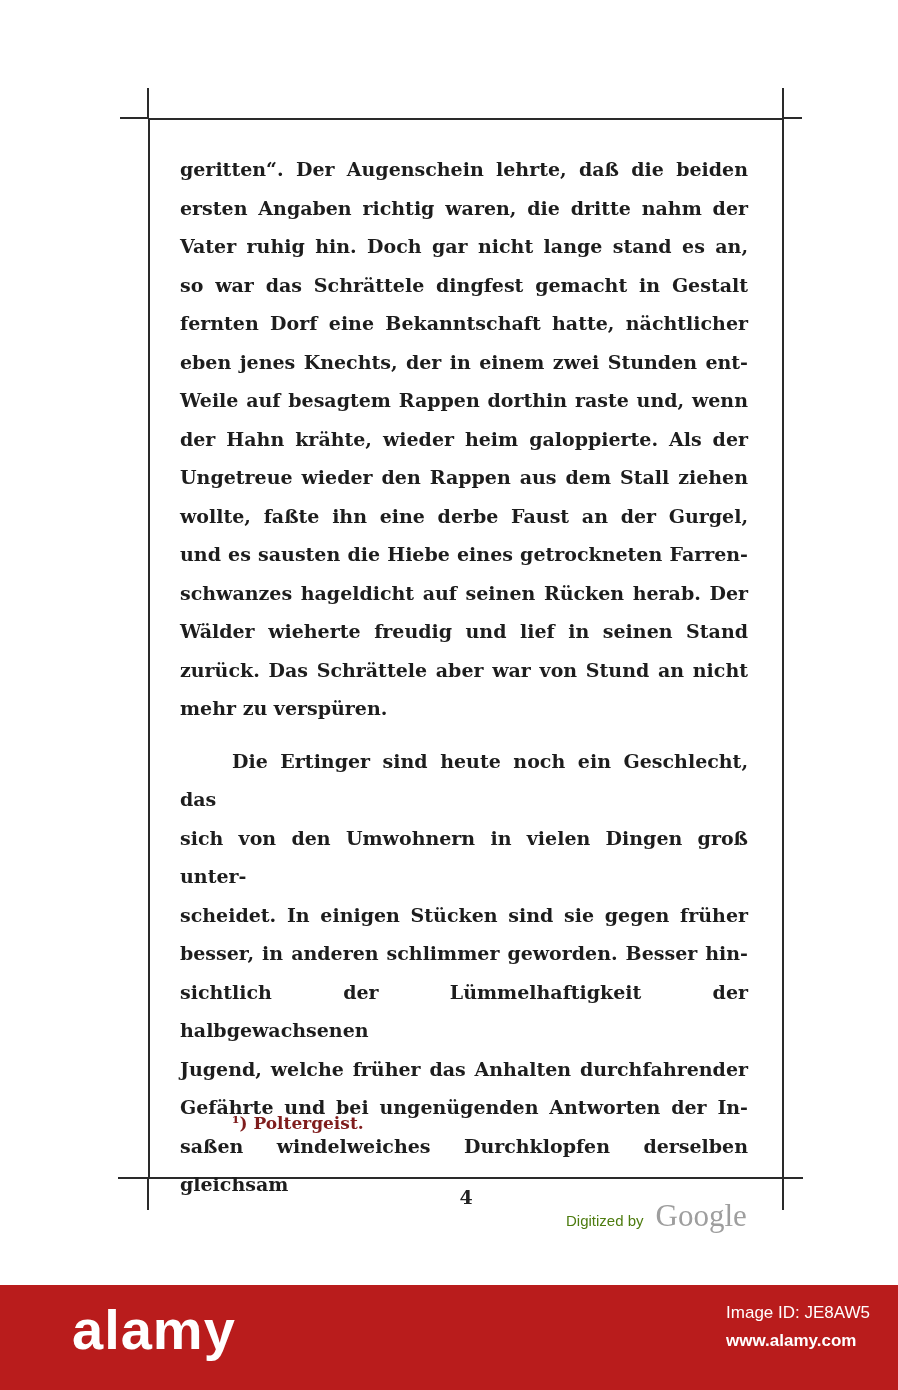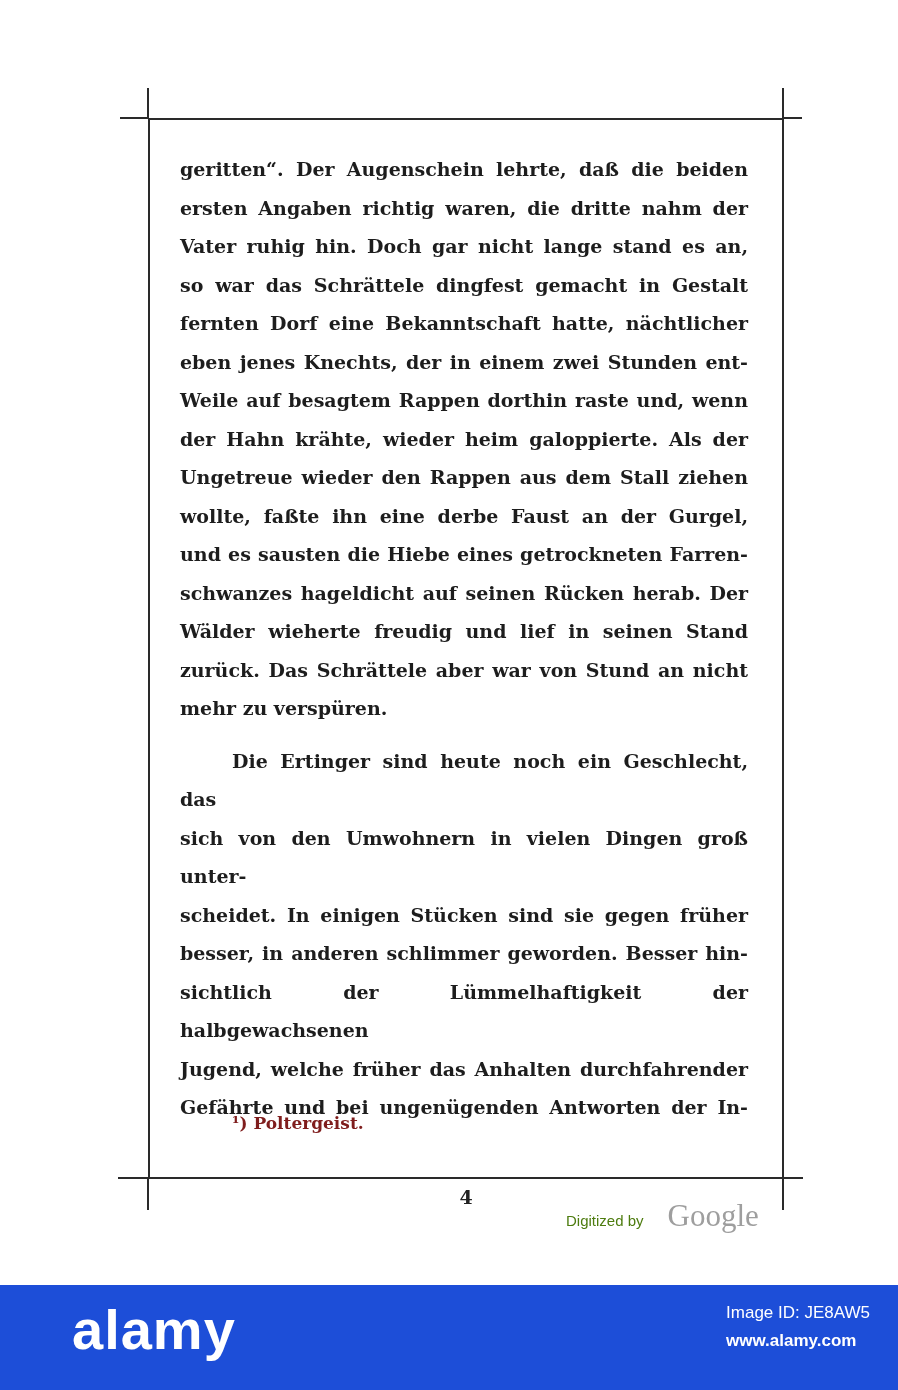--- a/index.html
+++ b/index.html
@@ -52,27 +52,27 @@
   }
 
   
   .google-mark { position: absolute; left: 566px; top: 1198px; white-space: nowrap; }
   .digitized {
     font-family: "Liberation Sans", sans-serif;
     font-size: 15px; color: #4d7c0f;
   }
   .google-logo {
     font-family: "Liberation Serif", serif;
-    font-size: 31px; color: #9e9e9e; margin-left: 24px;
+    font-size: 31px; color: #9e9e9e; margin-left: 12px;
   }
 
   
   .alamy-bar {
     position: absolute; left: 0; bottom: 0;
-    width: 898px; height: 105px; background: #1d4ed8;
+    width: 898px; height: 105px; background: #b91c1c;
   }
   .alamy-logo {
     position: absolute; left: 72px; top: 12px;
     color: #ffffff; font-size: 56px; font-weight: bold;
     font-family: "Liberation Sans", sans-serif;
     letter-spacing: 1px;
   }
   .footer-right {
     position: absolute; right: 28px; top: 14px;
     font-family: "Liberation Sans", sans-serif;
@@ -116,20 +116,21 @@
         <div class="line">mehr zu verspüren.</div>
       </div>
     <div class="paragraph para-2">
         <div class="line">Die Ertinger sind heute noch ein Geschlecht, das</div>
         <div class="line">sich von den Umwohnern in vielen Dingen groß unter-</div>
         <div class="line">scheidet. In einigen Stücken sind sie gegen früher</div>
         <div class="line">besser, in anderen schlimmer geworden. Besser hin-</div>
         <div class="line">sichtlich der Lümmelhaftigkeit der halbgewachsenen</div>
         <div class="line">Jugend, welche früher das Anhalten durchfahrender</div>
         <div class="line">Gefährte und bei ungenügenden Antworten der In-</div>
+        <div class="line">saßen windelweiches Durchklopfen derselben gleichsam</div>
       </div>
   </div>
 
   <div class="footnote">¹) Poltergeist.</div>
 
   <div class="page-number">4</div>
 
   <div class="google-mark">
     <span class="digitized">Digitized by</span><span class="google-logo">Google</span>
   </div>

